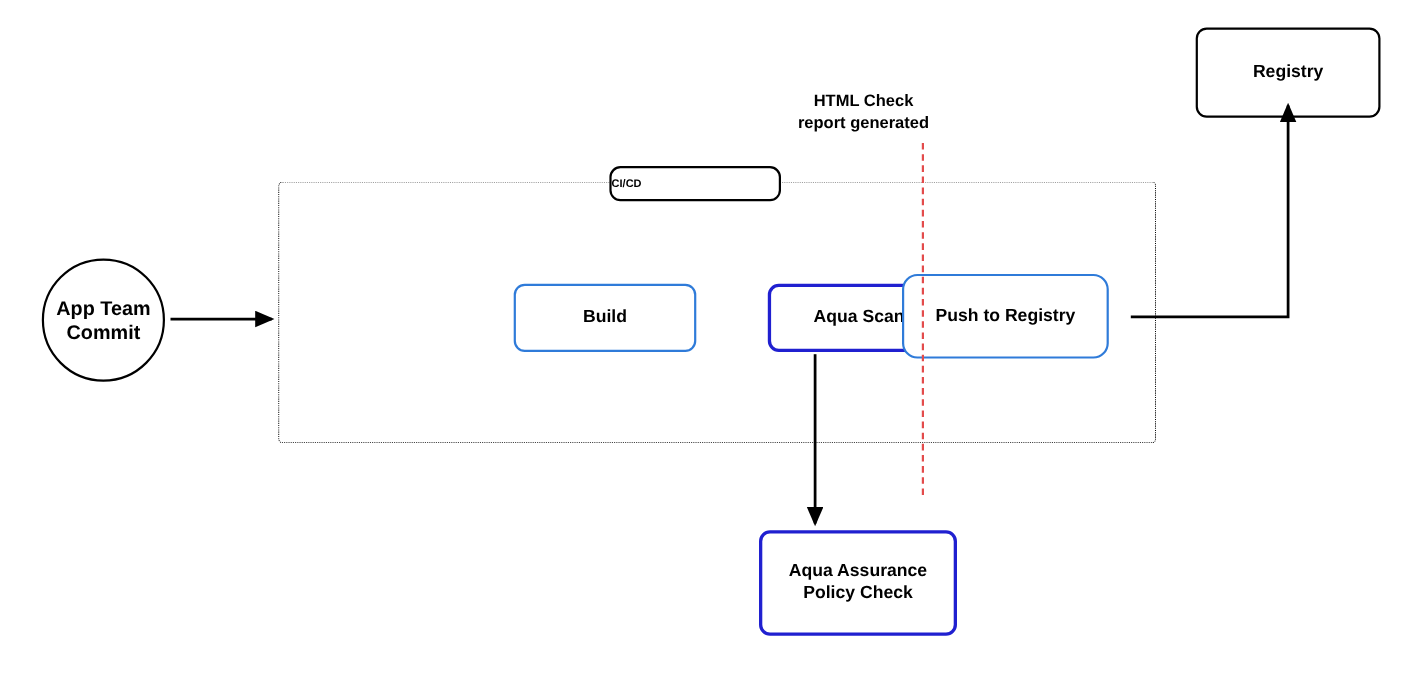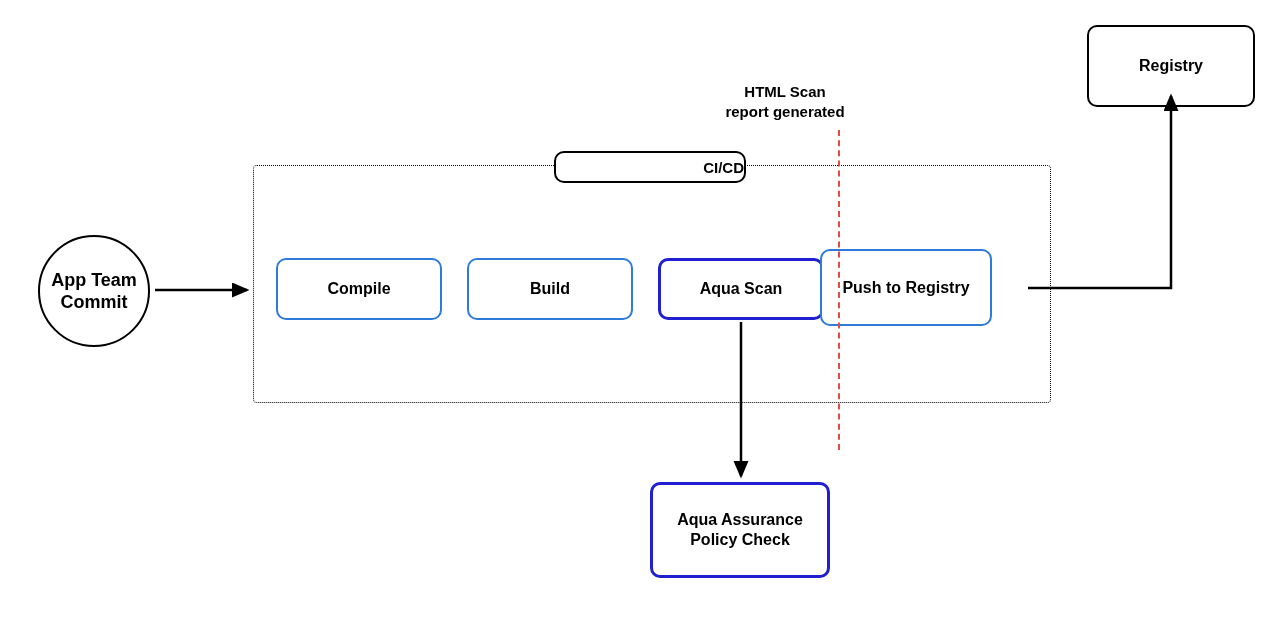--- a/index.html
+++ b/index.html
@@ -36,38 +36,38 @@
     border: 2px solid #000;
     border-radius: 10px;
   }
   .rect-blue-light {
     border: 2px solid #2f7bd9;
     border-radius: 10px;
   }
   .rect-blue-bold {
     border: 3px solid #2020d0;
     border-radius: 10px;
+    margin-left: 40px;
   }
   .cicd-container {
     position: absolute;
     border: 1.5px dotted #000;
     border-radius: 4px;
     background: transparent;
   }
   .cicd-label {
     position: absolute;
     border: 2px solid #000;
     border-radius: 10px;
     background: #fff;
     font-weight: 700;
-    font-size: 15px;
+    font-size: 10px;
     display: flex;
     align-items: center;
-    justify-content: flex-end;
-    padding-left: 36px;
+    justify-content: flex-start;
   }
   .annotation {
     position: absolute;
     text-align: center;
     font-weight: 700;
     font-size: 15px;
     line-height: 1.3;
   }
   .dashed-red {
     position: absolute;
@@ -91,40 +91,37 @@
 
   <div class="cicd-label" style="left:554px; top:151px; width:152px; height:28px;">
     <span>CI/CD</span>
   </div>
 
   <div class="node circle" style="left:38px; top:235px; width:112px; height:112px; font-size:18px;">
     <span style="white-space:pre-line;">App Team
 Commit</span>
   </div>
 
-  <div class="node rect-blue-light" style="left:276px; top:258px; width:166px; height:62px;">
-    <span>Compile</span>
-  </div>
 
   <div class="node rect-blue-light" style="left:467px; top:258px; width:166px; height:62px;">
     <span>Build</span>
   </div>
 
   <div class="node rect-blue-bold" style="left:658px; top:258px; width:166px; height:62px;">
     <span>Aqua Scan</span>
   </div>
 
-  <div class="node rect-blue-light" style="left:820px; top:249px; width:172px; height:77px;">
+  <div class="node rect-blue-light" style="left:820px; top:249px; width:188px; height:77px;border-radius:14px;">
     <span>Push to Registry</span>
   </div>
 
   <div class="dashed-red" style="left:838px; top:130px; height:320px;"></div>
 
   <div class="annotation" style="left:700px; top:82px; width:170px;">
-    <span style="white-space:pre-line;">HTML Scan
+    <span style="white-space:pre-line;">HTML Check
 report generated</span>
   </div>
 
   <div class="node rect-blue-bold" style="left:650px; top:482px; width:180px; height:96px;">
     <span style="white-space:pre-line;">Aqua Assurance
 Policy Check</span>
   </div>
 
   <div class="node rect-black" style="left:1087px; top:25px; width:168px; height:82px;">
     <span>Registry</span>

